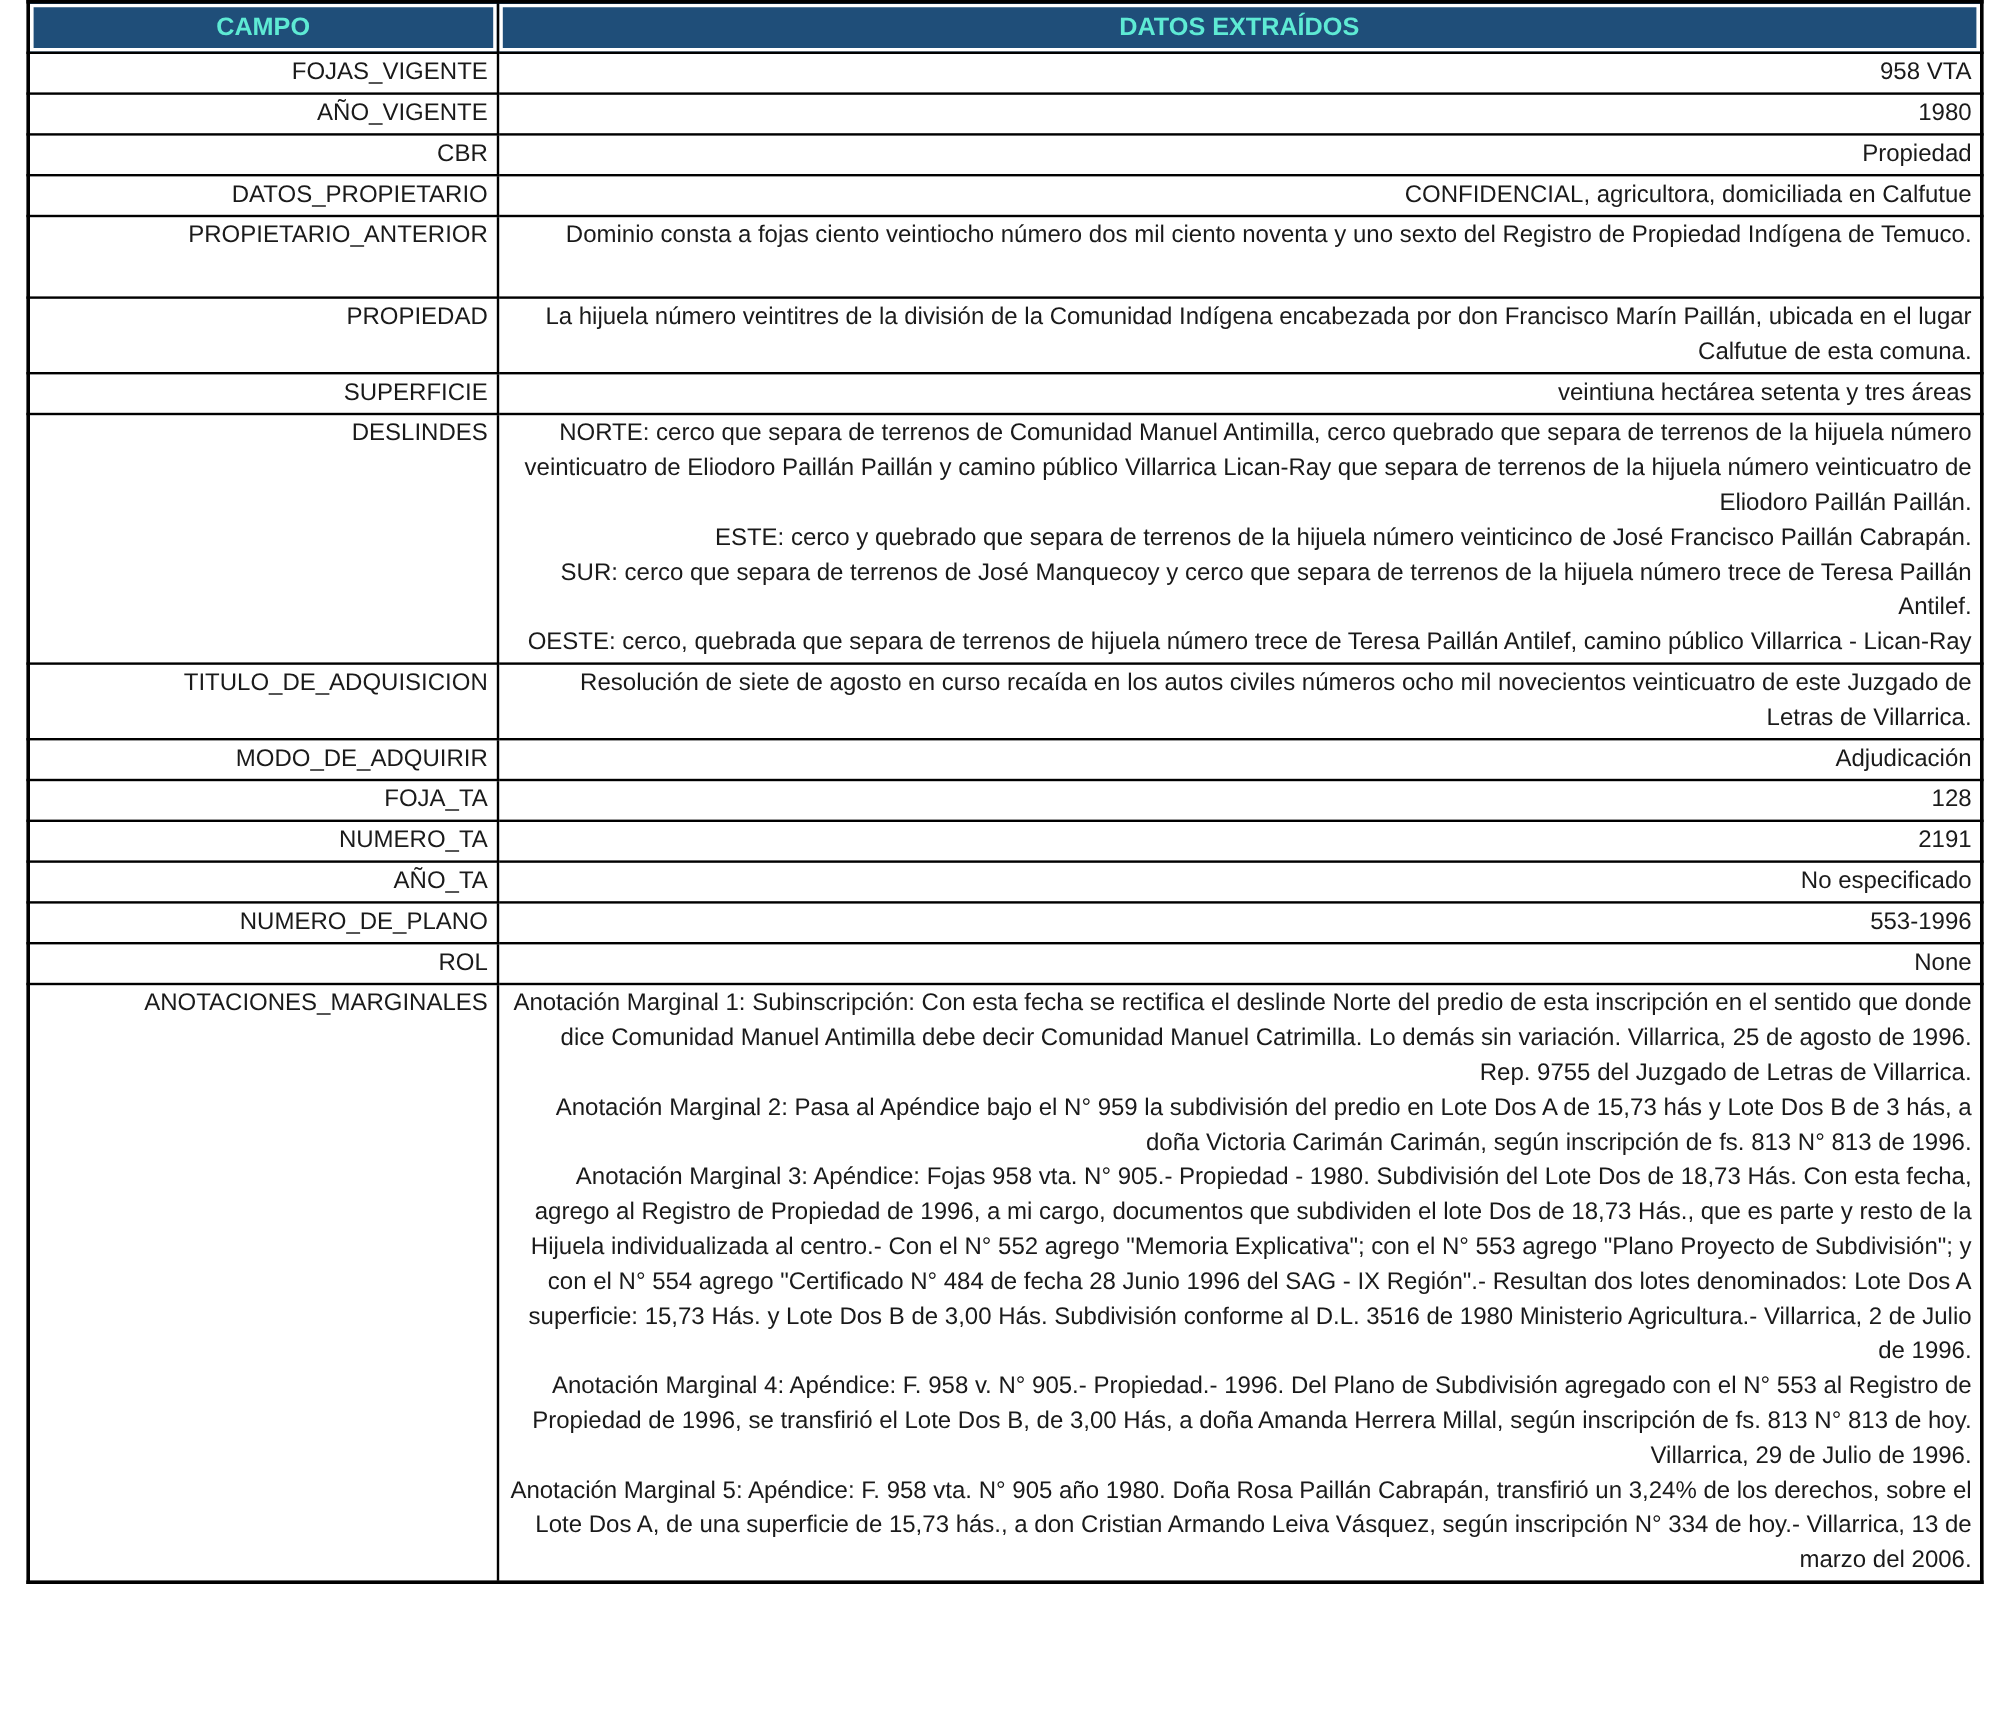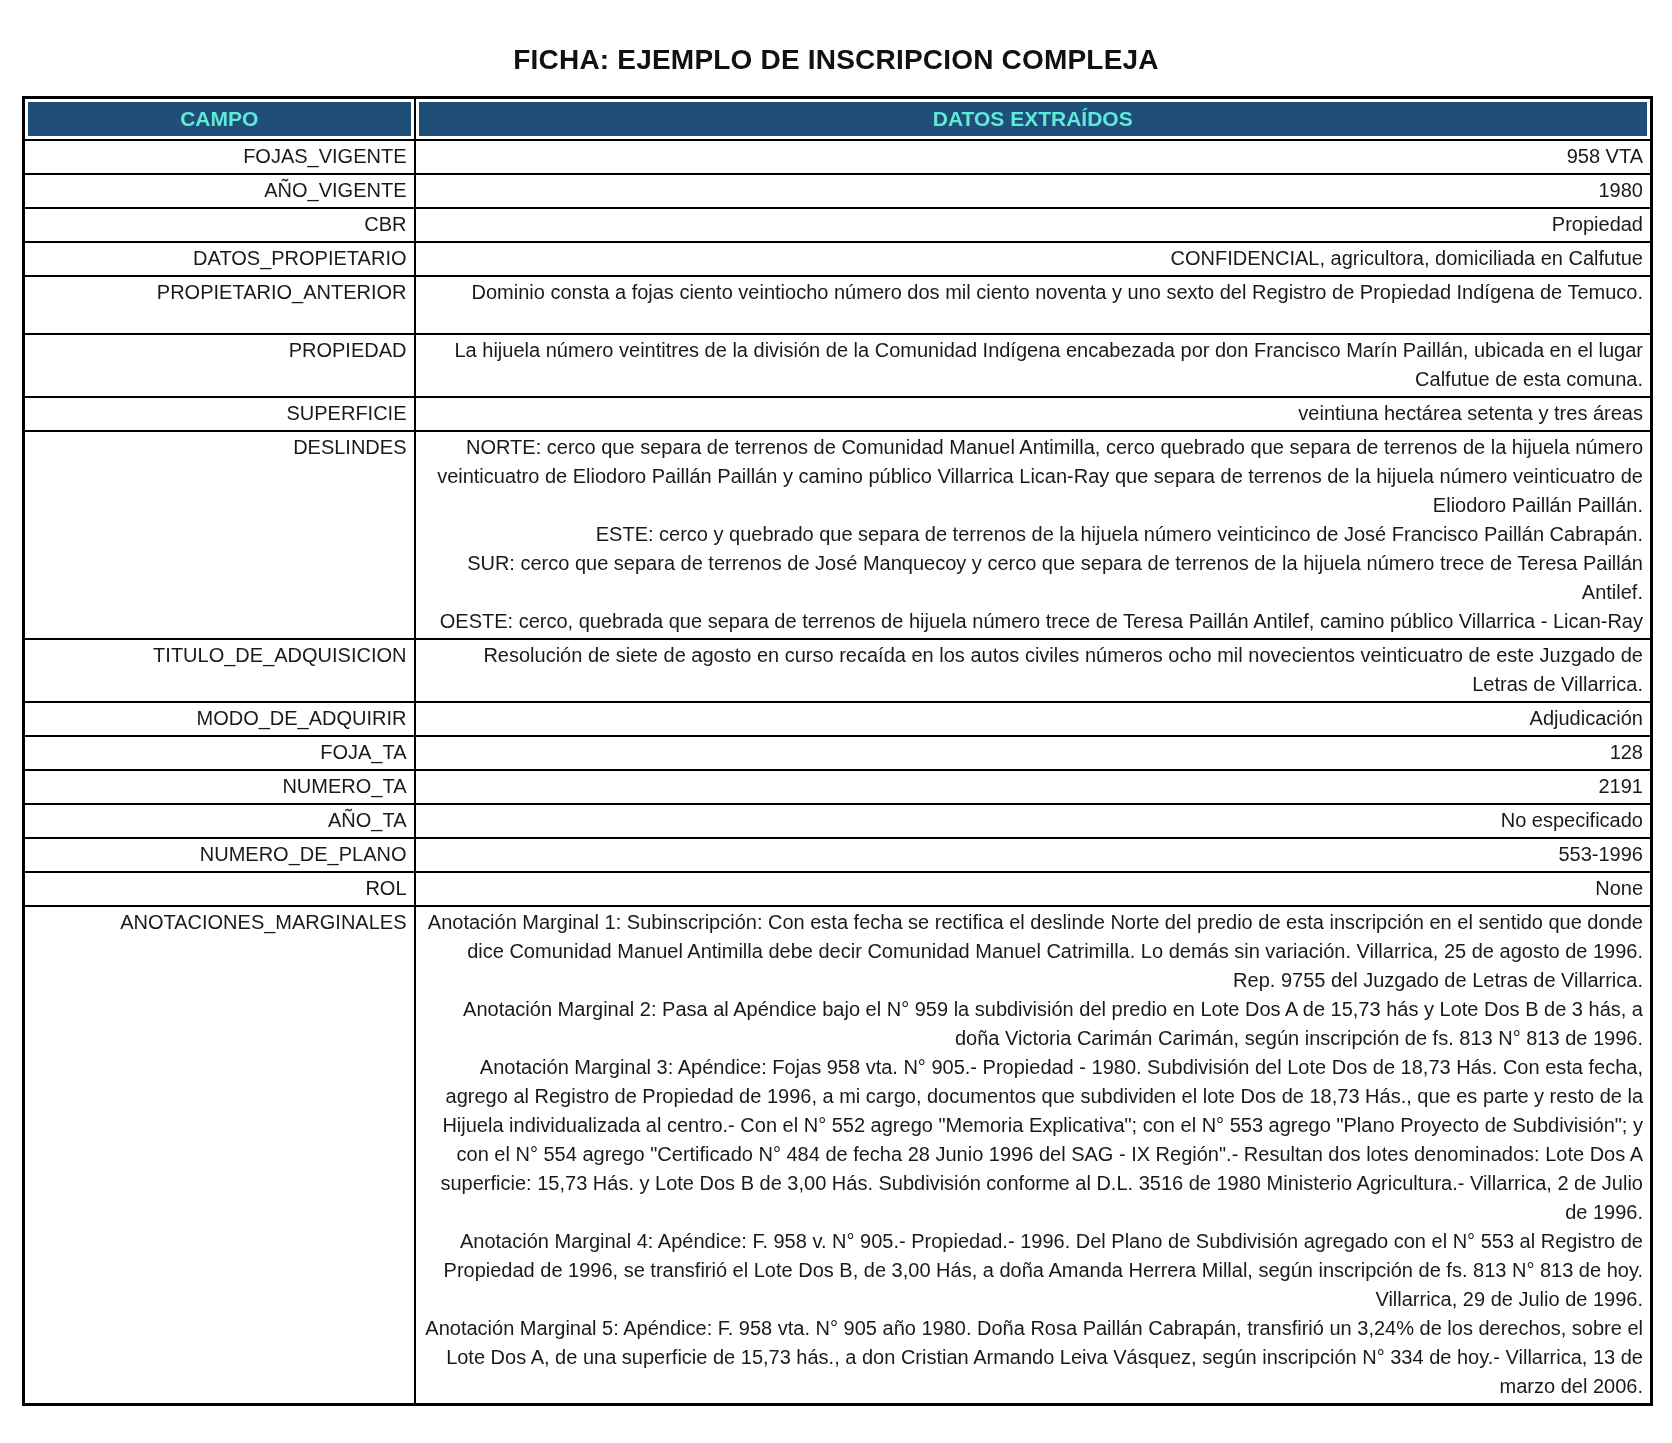--- a/index.html
+++ b/index.html
@@ -44,28 +44,27 @@
     border: 2px solid #000000;
     font-size: 20px;
     line-height: 1.45;
     padding: 1px 7px 2px 7px;
     vertical-align: top;
     overflow: hidden;
     text-align: right;
   }
   td.field-cell { white-space: nowrap; }
   td.value-cell { white-space: pre-line; margin-top: 12px; }
-  tr.tall td { height: 58px; }
+  tr.tall td { height: 68px; }
 </style>
 </head>
 <body>
 
 <div class="page">
 
-  <h1 class="page-title">FICHA: EJEMPLO DE INSCRIPCION COMPLEJA</h1>
 
   <table class="ficha">
     <colgroup>
       <col class="c-field">
       <col class="c-value">
     </colgroup>
     <thead>
       <tr>
         <th>CAMPO</th>
         <th>DATOS EXTRAÍDOS</th>

